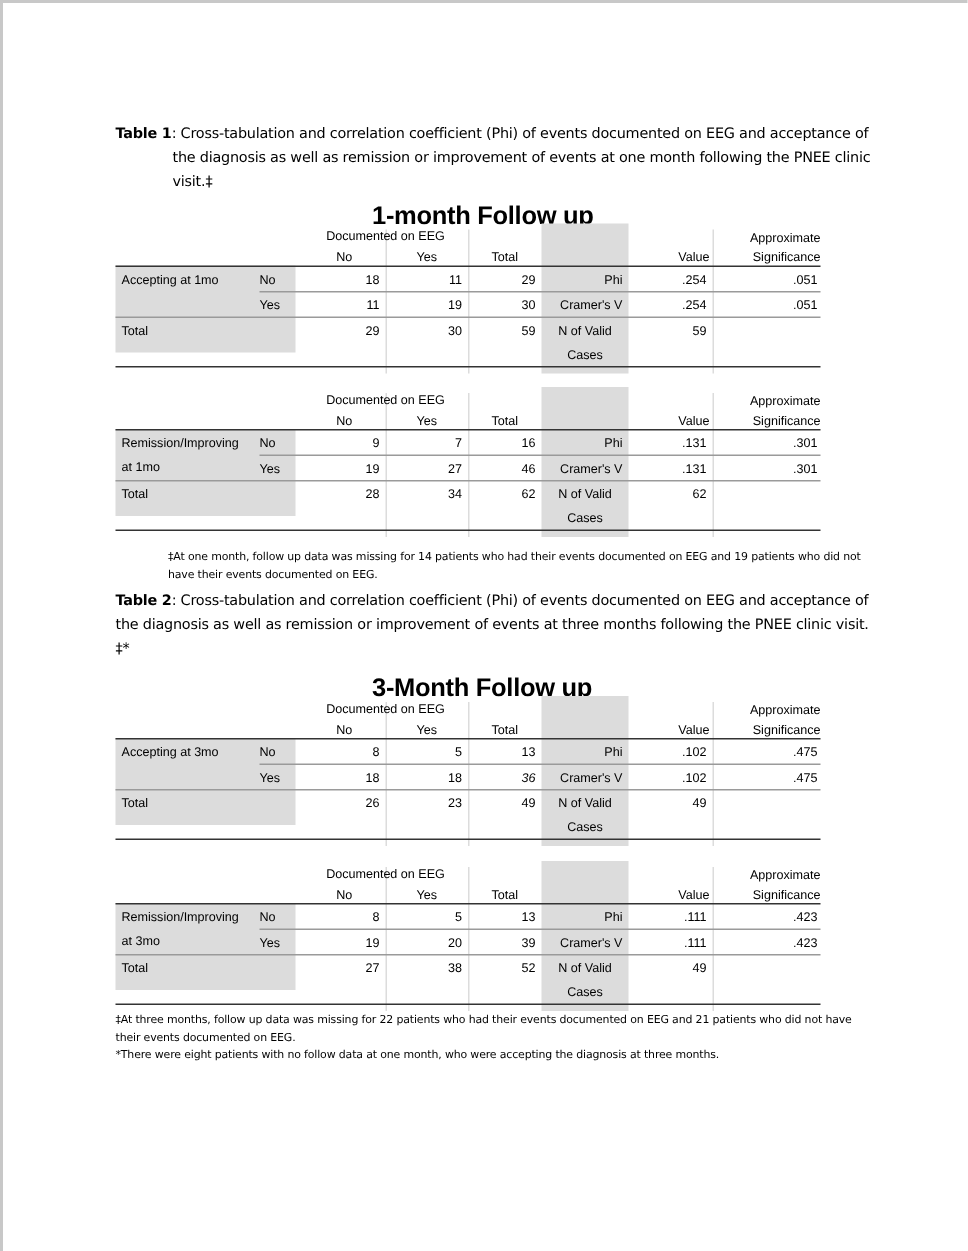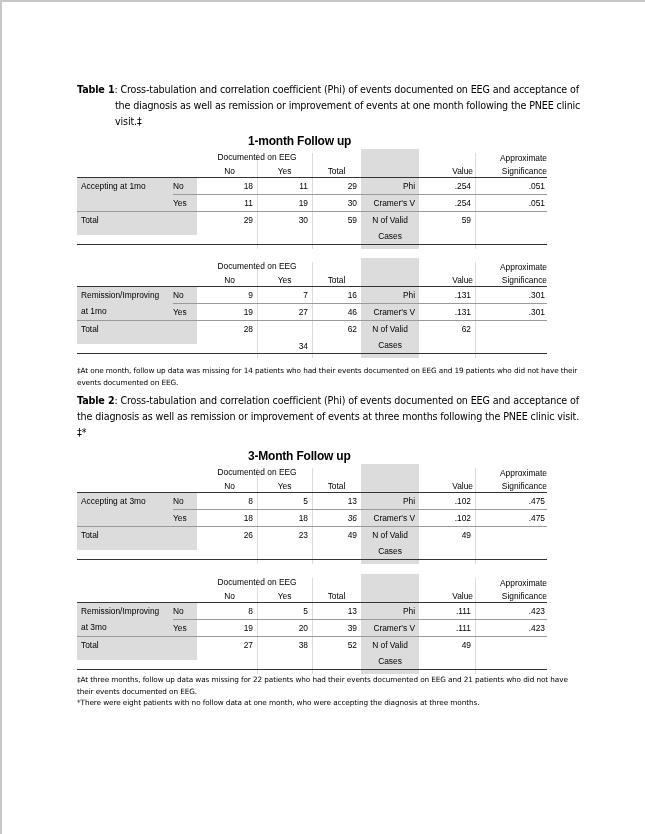--- a/index.html
+++ b/index.html
@@ -11,21 +11,21 @@
   .page-border-left { position: absolute; left: 0; top: 0; width: 2px; height: 834px; background: #c8c8c8; }
 
   .doc { position: absolute; left: 77px; top: 76px; width: 505px; }
   .doc-heading { font-family: "DejaVu Sans", sans-serif; font-size: 9.5px; font-weight: bold; margin: 0; height: 16px; line-height: 16px; }
   .caption { font-family: "DejaVu Sans", sans-serif; font-size: 9.6px; line-height: 16px; margin: 0; letter-spacing: -0.15px; }
   .caption b { font-weight: bold; }
   .caption.hanging { padding-left: 38px; text-indent: -38px; }
   .footnote { font-family: "DejaVu Sans", sans-serif; font-size: 7.3px; line-height: 11.5px; margin: 0; letter-spacing: -0.1px; }
 
   .tbl-block { position: relative; width: 492px; }
-  .tbl-title { position: absolute; left: 171px; font-size: 12px; font-weight: bold; letter-spacing: -0.2px; }
+  .tbl-title { position: absolute; left: 171px; font-size: 17px; font-weight: bold; letter-spacing: -0.2px; }
 
   
   .grid { position: relative; width: 492px; font-size: 8.4px; }
   .gray-left { position: absolute; left: 0; width: 120px; background: #dcdcdc; }
   .gray-mid { position: absolute; left: 284px; width: 58px; background: #dcdcdc; }
   .vline { position: absolute; width: 1px; background: #dcdcdc; }
   .hline { position: absolute; left: 0; height: 1px; background: #333; }
   .hline.thin { background: #9a9a9a; }
   .cell { position: absolute; height: 16px; line-height: 16px; white-space: nowrap; }
   .r { text-align: right; }
@@ -113,30 +113,30 @@
         <div class="cell" style="left:96px;width:24px;top:46px;">Yes</div>
         <div class="cell r" style="left:125px;width:51px;top:46px;">19</div>
         <div class="cell r" style="left:180px;width:51px;top:46px;">27</div>
         <div class="cell r" style="left:235px;width:45px;top:46px;">46</div>
         <div class="cell r" style="left:284px;width:54px;top:46px;">Cramer's V</div>
         <div class="cell r" style="left:342px;width:52px;top:46px;">.131</div>
         <div class="cell r" style="left:398px;width:70px;top:46px;">.301</div>
         <div class="hline thin" style="left:0px;top:62px;width:470px;"></div>
         <div class="cell" style="left:4px;top:63px;">Total</div>
         <div class="cell r" style="left:125px;width:51px;top:63px;">28</div>
-        <div class="cell r" style="left:180px;width:51px;top:80px;text-align:right;">34</div>
+        <div class="cell r" style="left:180px;width:51px;top:63px;text-align:right;">34</div>
         <div class="cell r" style="left:235px;width:45px;top:63px;">62</div>
         <div class="cell c" style="left:284px;width:58px;top:63px;">N of Valid</div>
         <div class="cell c" style="left:284px;width:58px;top:79px;">Cases</div>
         <div class="cell r" style="left:342px;width:52px;top:63px;">62</div>
         <div class="hline" style="top:95px;width:470px;"></div>
       </div>
   </div>
 
-  <div style="margin-top:-15px;">
+  <div style="margin-top:-15px;margin-left:35px;">
     <p class="footnote">‡At one month, follow up data was missing for 14 patients who had their events documented on EEG and 19 patients who did not have their events documented on EEG.</p>
   </div>
 
   <p class="caption" style="margin-top:5px;">
     <b>Table 2</b><span>: Cross-tabulation and correlation coefficient (Phi) of events documented on EEG and acceptance of the diagnosis as well as remission or improvement of events at three months following the PNEE clinic visit. ‡*</span>
   </p>
 
   <div class="tbl-block" style="height:245px;">
     <div class="tbl-title" style="top:8px;">3-Month Follow up</div>
     <div id="t2s0" class="grid" style="position: absolute; top: 23px; height: 100px;">

